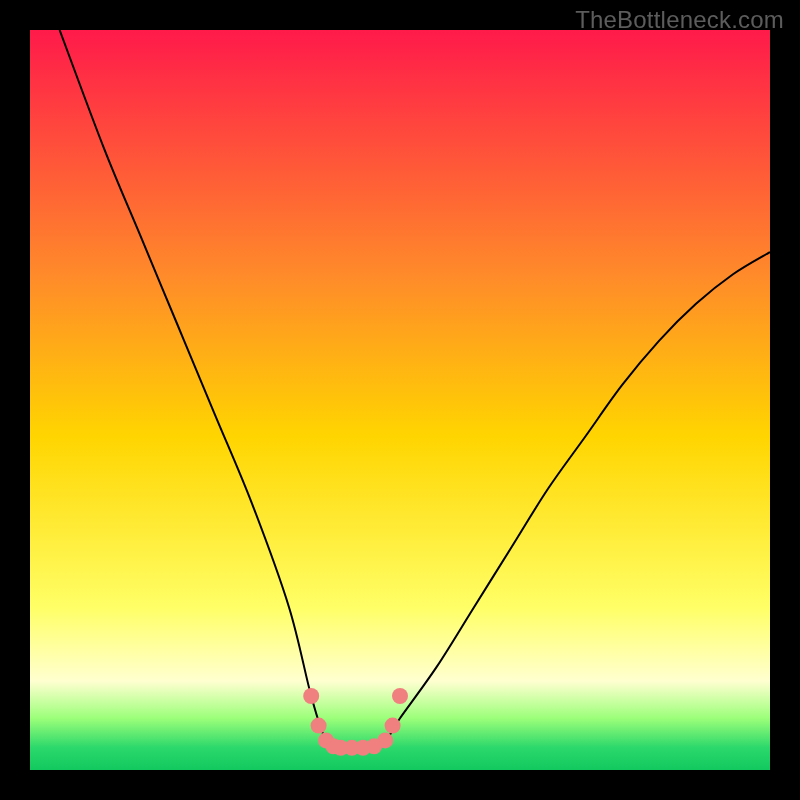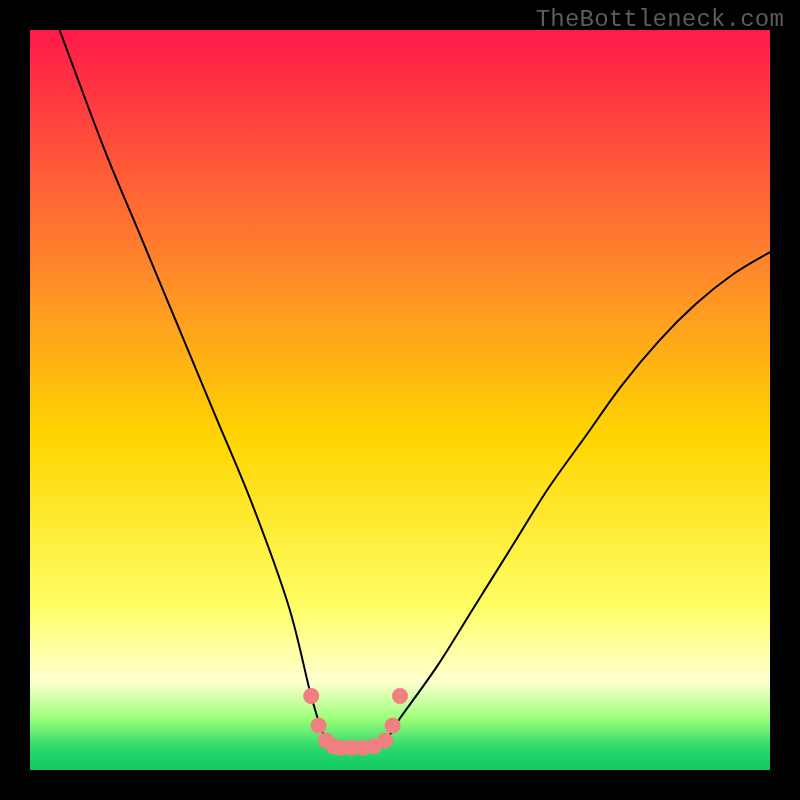--- a/index.html
+++ b/index.html
@@ -37,21 +37,21 @@
     position: absolute;
     left: 0;
     top: 0;
     width: 100%;
     height: 100%;
   }
   .watermark {
     position: absolute;
     top: 6px;
     right: 16px;
-    font-family: Liberation Mono, monospace;
+    font-family: Liberation Sans, sans-serif;
     font-size: 24px;
     color: #5c5c5c;
     letter-spacing: 0.2px;
     font-weight: 500;
   }
 </style>
 </head>
 <body>
 
 <div class="frame">

